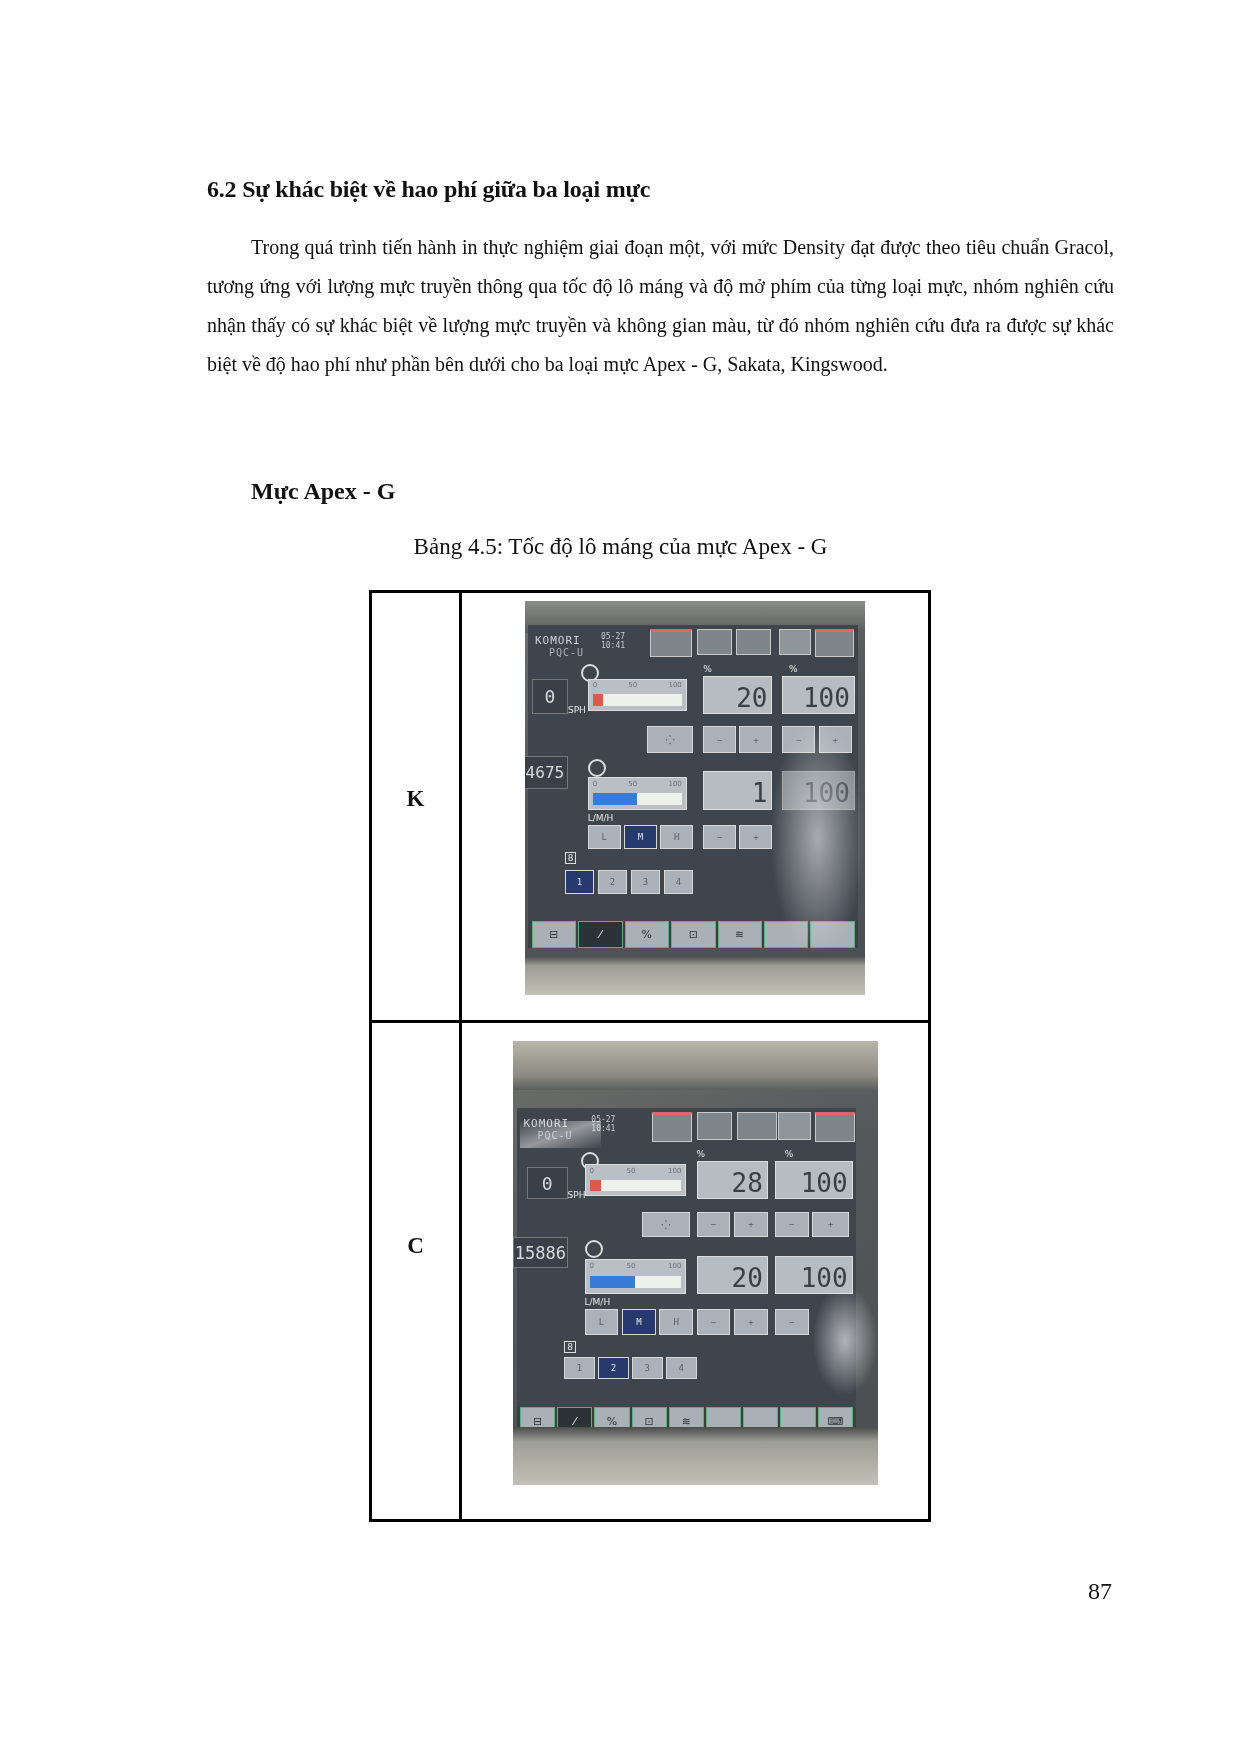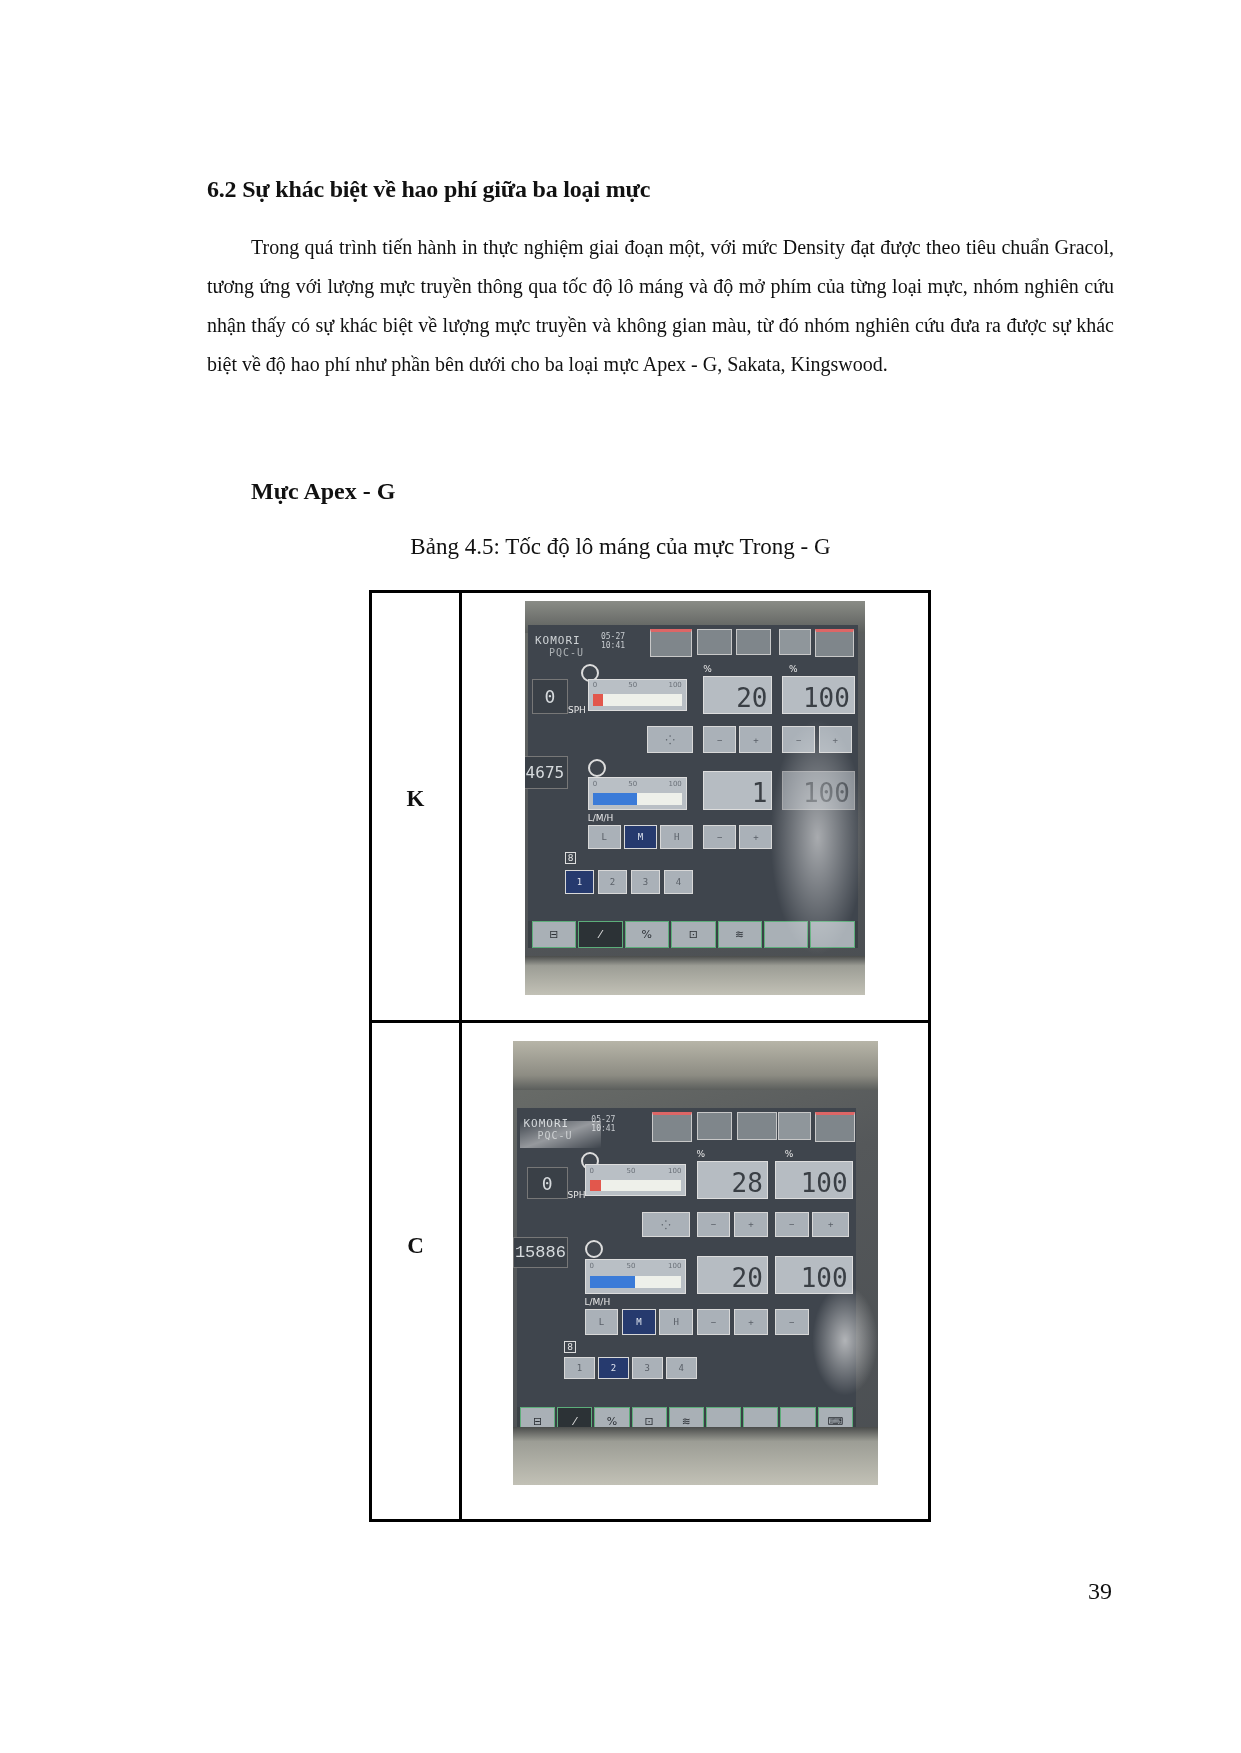--- a/index.html
+++ b/index.html
@@ -48,21 +48,21 @@
 </head>
 <body>
 
 <div>
   <div class="heading">6.2 Sự khác biệt về hao phí giữa ba loại mực</div>
 
   <div class="para"><span class="indent"></span><span>Trong quá trình tiến hành in thực nghiệm giai đoạn một, với mức Density đạt được theo tiêu chuẩn Gracol, tương ứng với lượng mực truyền thông qua tốc độ lô máng và độ mở phím của từng loại mực, nhóm nghiên cứu nhận thấy có sự khác biệt về lượng mực truyền và không gian màu, từ đó nhóm nghiên cứu đưa ra được sự khác biệt về độ hao phí như phần bên dưới cho ba loại mực Apex - G, Sakata, Kingswood.</span></div>
 
   <div class="sub">Mực Apex - G</div>
 
-  <div class="caption">Bảng 4.5: Tốc độ lô máng của mực Trong - G</div>
+  <div class="caption">Bảng 4.5: Tốc độ lô máng của mực Apex - G</div>
 
   <div class="tbl">
     <div class="vdiv"></div>
     <div class="hdiv"></div>
 
     <div class="label" style="top:193px;">K</div>
     <div class="label" style="top:640px;">C</div>
 
     <div class="photo" style="left:153px; top:8px; width:340px; height:394px;">
       <div class="bezel"></div>
@@ -177,21 +177,21 @@
         <div class="lcd" style="left:53%; top:17%; width:21%; height:12%; font-size:26px; line-height:42px;">28</div>
         <div class="pct" style="left:79%; top:13%;">%</div>
         <div class="lcd" style="left:76%; top:17%; width:23%; height:12%; font-size:26px; line-height:42px;">100</div>
 
         <div class="btn" style="left:37%; top:33%; width:14%; height:8%; font-size:12px;">⁘</div>
         <div class="btn" style="left:53%; top:33%; width:10%; height:8%;">−</div>
         <div class="btn" style="left:64%; top:33%; width:10%; height:8%;">+</div>
         <div class="btn" style="left:76%; top:33%; width:10%; height:8%;">−</div>
         <div class="btn" style="left:87%; top:33%; width:11%; height:8%;">+</div>
 
-        <div class="counter" style="left:-1%; top:41%; width:16%; height:10%; font-size:17px;font-family:Liberation Mono, monospace;">15886</div>
+        <div class="counter" style="left:-1%; top:41%; width:16%; height:10%; font-size:17px;">15886</div>
         <div class="icon-circle" style="left:20%; top:42%;"></div>
         <div class="gauge" style="left:20%; top:48%; width:30%; height:11%;">
           <div class="scale">
               <span>0</span>
               <span>50</span>
               <span>100</span>
             </div>
           <div class="track">
               <div class="fill" style="width:50%; background:#3b7bd8;"></div>
             </div>
@@ -224,14 +224,14 @@
           <div class="tb"></div>
           <div class="tb">⌨</div>
         </div>
       </div>
       <div class="frame-bottom"></div>
       <div class="glare" style="left:2%; top:18%; width:22%; height:6%; background:linear-gradient(160deg, rgba(255,255,255,0), rgba(255,255,255,.45), rgba(255,255,255,0));"></div>
       <div class="glare" style="right:0; top:55%; width:18%; height:25%; background:radial-gradient(ellipse at center, rgba(255,255,255,.6), rgba(255,255,255,0) 70%);"></div>
     </div>
   </div>
 
-  <div class="pagenum">39</div>
+  <div class="pagenum">87</div>
 </div>
 
 </body></html>

